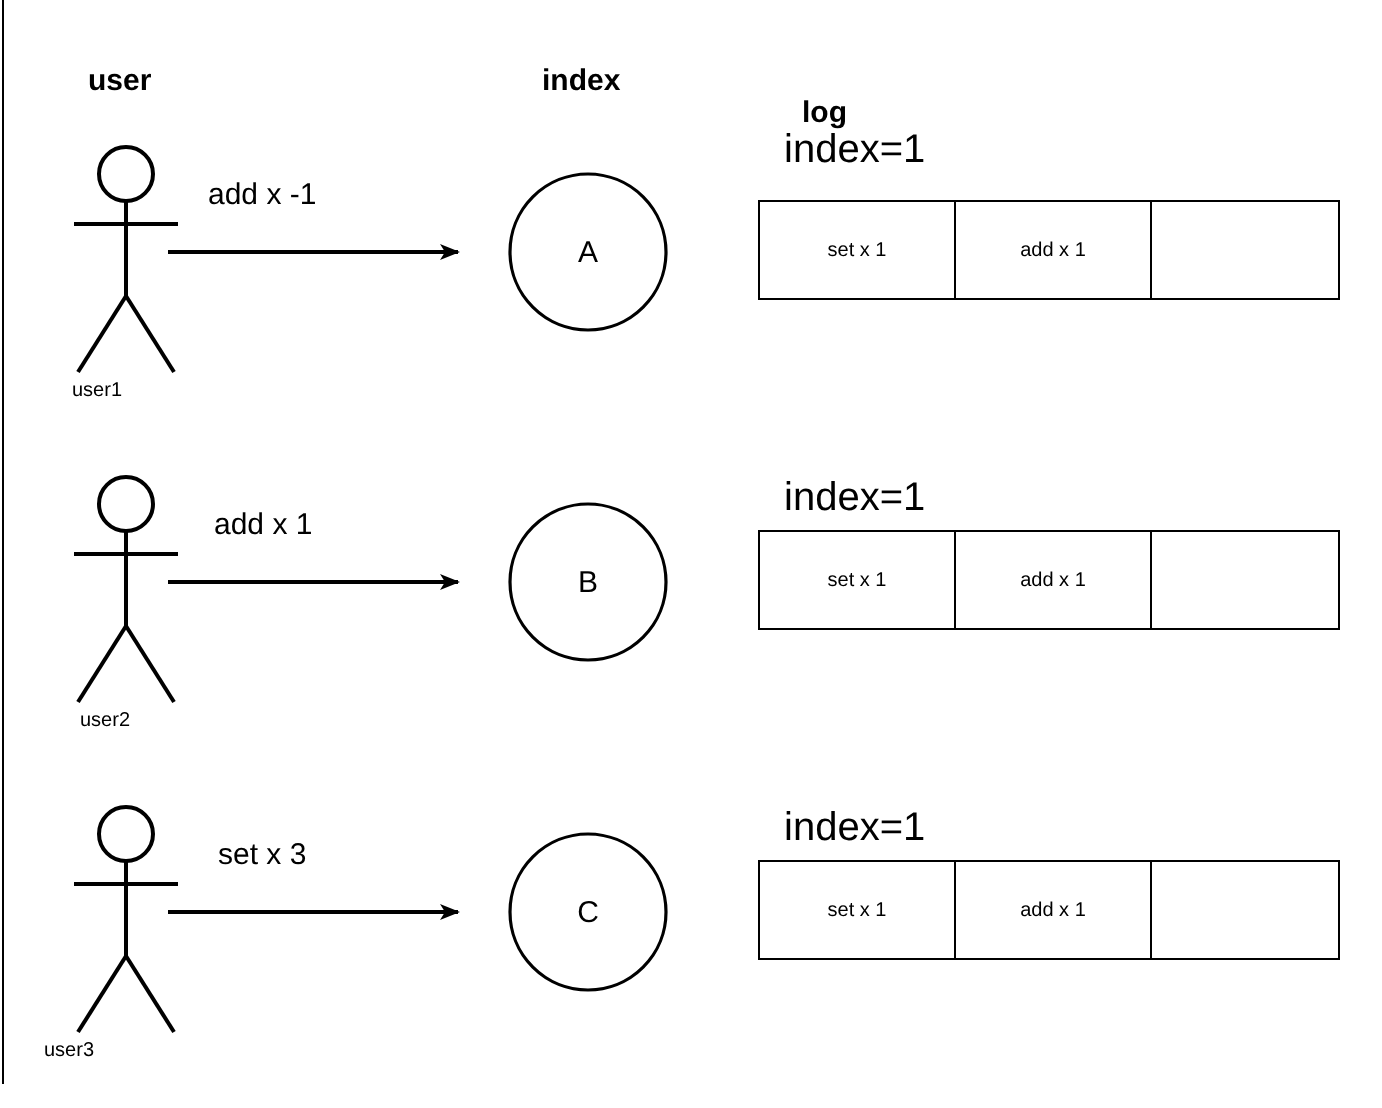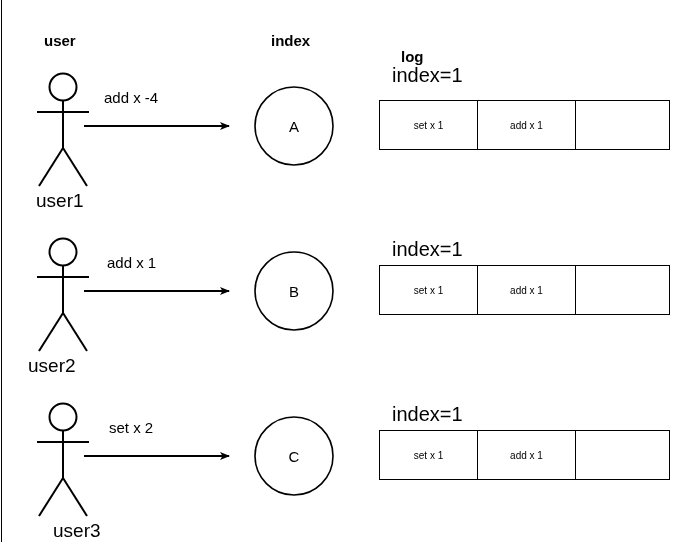--- a/index.html
+++ b/index.html
@@ -38,21 +38,21 @@
     left: 0;
     top: 0;
   }
   .edge-label {
     position: absolute;
     font-size: 15px;
     white-space: nowrap;
   }
   .actor-label {
     position: absolute;
-    font-size: 19px;
+    font-size: 10px;
     white-space: nowrap;
   }
   .node-label {
     position: absolute;
     font-size: 15px;
     white-space: nowrap;
     text-align: center;
   }
   .index-label {
     position: absolute;
@@ -119,50 +119,50 @@
       <circle cx="63" cy="417" r="13.5" fill="none" stroke="#000000" stroke-width="2"></circle>
       <line x1="63" y1="430.5" x2="63" y2="478" stroke="#000000" stroke-width="2"></line>
       <line x1="37" y1="442" x2="89" y2="442" stroke="#000000" stroke-width="2"></line>
       <line x1="63" y1="478" x2="39" y2="516" stroke="#000000" stroke-width="2"></line>
       <line x1="63" y1="478" x2="87" y2="516" stroke="#000000" stroke-width="2"></line>
     </g>
     <line x1="84" y1="456" x2="229" y2="456" stroke="#000000" stroke-width="2" marker-end="url(#arrowhead)"></line>
     <circle cx="294" cy="456" r="39" fill="none" stroke="#000000" stroke-width="1.6"></circle>
   </svg>
 
-  <div class="edge-label" style="left:104px; top:89px;">add x -4</div>
+  <div class="edge-label" style="left:104px; top:89px;">add x -1</div>
   <div class="actor-label" style="left:36px; top:190px;">user1</div>
   <div class="node-label" style="left:274px; top:118px; width:40px;">A</div>
   <div class="index-label" style="left:392px; top:64px;">index=1</div>
   <table class="log-table" style="left:379px; top:100px;">
     <tbody>
         <tr>
       <td class="log-cell-1">set x 1</td>
       <td class="log-cell-2">add x 1</td>
       <td class="log-cell-3"></td>
     </tr>
   </tbody>
     </table>
 
   <div class="edge-label" style="left:107px; top:254px;">add x 1</div>
-  <div class="actor-label" style="left:28px; top:355px;">user2</div>
+  <div class="actor-label" style="left:40px; top:355px;">user2</div>
   <div class="node-label" style="left:274px; top:283px; width:40px;">B</div>
   <div class="index-label" style="left:392px; top:238px;">index=1</div>
   <table class="log-table" style="left:379px; top:265px;">
     <tbody>
         <tr>
       <td class="log-cell-1">set x 1</td>
       <td class="log-cell-2">add x 1</td>
       <td class="log-cell-3"></td>
     </tr>
   </tbody>
     </table>
 
-  <div class="edge-label" style="left:109px; top:419px;">set x 2</div>
-  <div class="actor-label" style="left:53px; top:520px;">user3</div>
+  <div class="edge-label" style="left:109px; top:419px;">set x 3</div>
+  <div class="actor-label" style="left:22px; top:520px;">user3</div>
   <div class="node-label" style="left:274px; top:448px; width:40px;">C</div>
   <div class="index-label" style="left:392px; top:403px;">index=1</div>
   <table class="log-table" style="left:379px; top:430px;">
     <tbody>
         <tr>
       <td class="log-cell-1">set x 1</td>
       <td class="log-cell-2">add x 1</td>
       <td class="log-cell-3"></td>
     </tr>
   </tbody>

